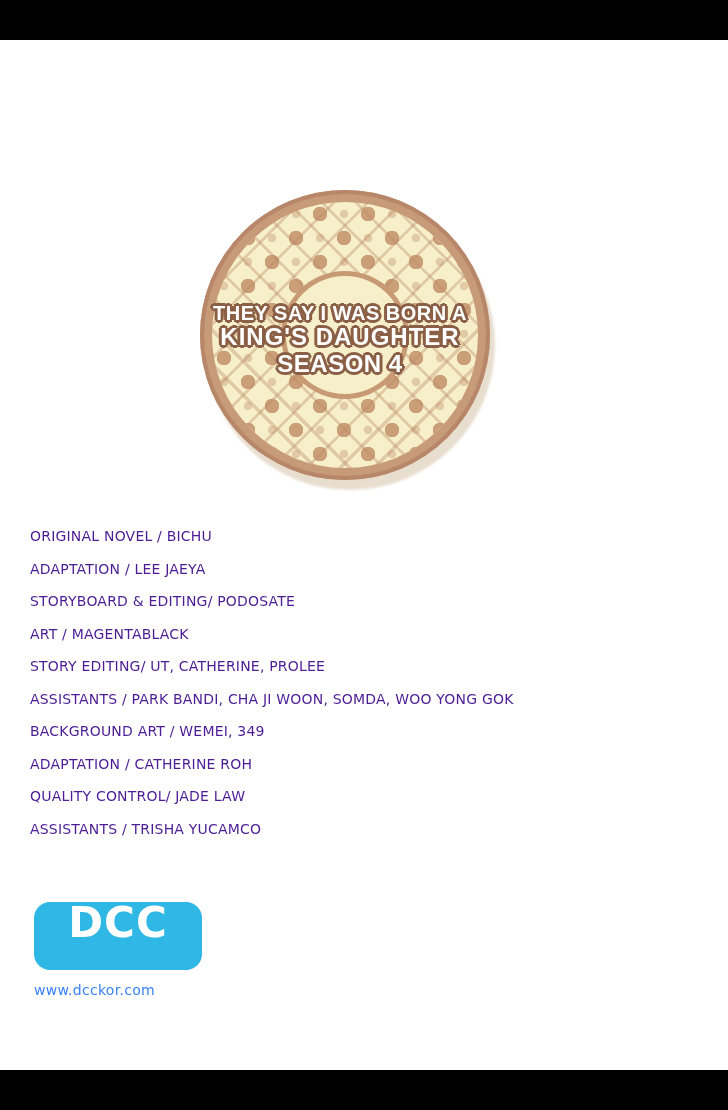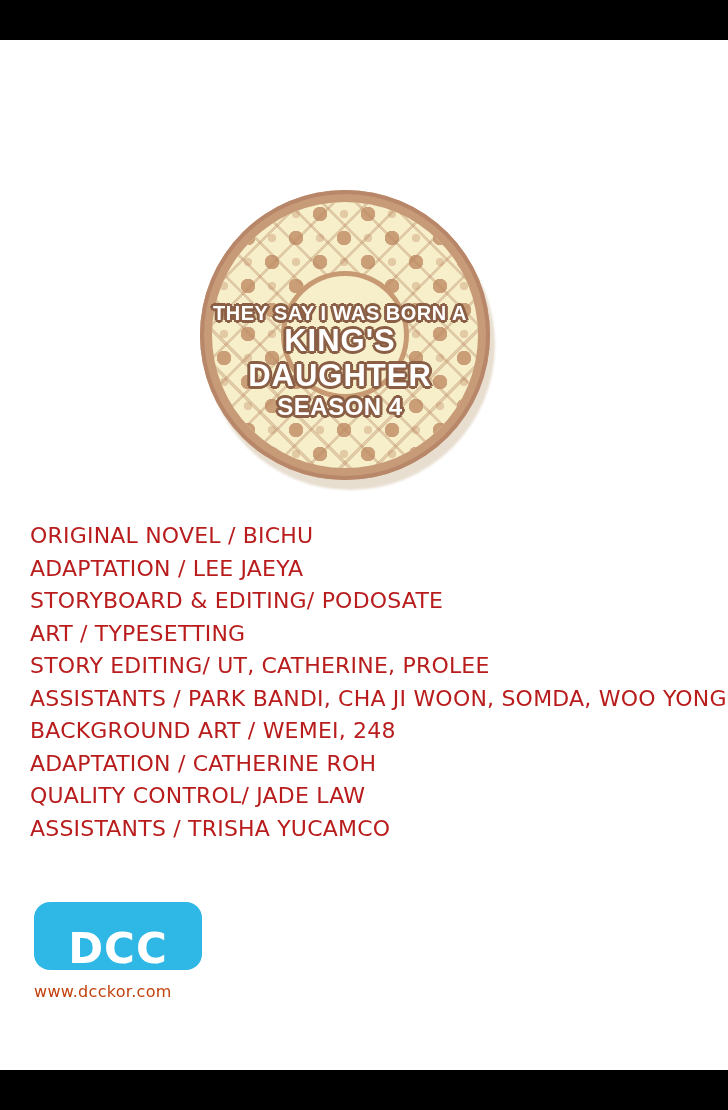--- a/index.html
+++ b/index.html
@@ -109,67 +109,67 @@
     display: block;
     text-shadow:
       -2px -2px 0 #8a5f45, 2px -2px 0 #8a5f45,
       -2px 2px 0 #8a5f45, 2px 2px 0 #8a5f45,
       0 3px 0 #8a5f45, 3px 0 0 #8a5f45,
       -3px 0 0 #8a5f45, 0 -3px 0 #8a5f45;
     letter-spacing: 0.5px;
     line-height: 1.12;
   }
   .title-small { font-size: 20px; font-weight: bold; }
-  .title-big   { font-size: 31px; font-weight: bold; letter-spacing: 1px; }
+  .title-big   { font-size: 24px; font-weight: bold; letter-spacing: 1px; }
   .title-season{ font-size: 24px; font-weight: bold; }
 
   
   .credits {
     position: absolute;
     left: 30px;
     top: 480px;
     width: 670px;
   }
   .credit-line {
     font-family: "DejaVu Sans", sans-serif;
-    font-size: 22px;
+    font-size: 14px;
     line-height: 32.5px;
-    color: #b91c1c;
+    color: #4c1d95;
     letter-spacing: 0.2px;
     white-space: nowrap;
   }
 
   
   .footer {
     position: absolute;
     left: 34px;
     top: 862px;
   }
   .logo-box {
     width: 168px;
     height: 68px;
     border-radius: 16px;
     background: #2fb8e6;
     display: flex;
-    align-items: flex-end;
+    align-items: flex-start;
     justify-content: center;
   }
   .logo-text {
     color: #ffffff;
     font-family: "DejaVu Sans", sans-serif;
     font-size: 42px;
     font-weight: bold;
     letter-spacing: 1px;
     line-height: 1;
   }
   .site-url {
     margin-top: 12px;
-    color: #c2410c;
+    color: #3b82f6;
     font-family: "DejaVu Sans", sans-serif;
-    font-size: 16px;
+    font-size: 14px;
     letter-spacing: 0.3px;
   }
 </style>
 </head>
 <body>
 
 <div class="page">
   <div class="content-sheet">
 
     <div class="emblem-wrap">
@@ -185,24 +185,24 @@
         <span class="title-line title-small">THEY SAY I WAS BORN A</span>
         <span class="title-line title-big">KING'S DAUGHTER</span>
         <span class="title-line title-season">SEASON 4</span>
       </div>
     </div>
 
     <div class="credits">
       <div class="credit-line">ORIGINAL NOVEL / BICHU</div>
       <div class="credit-line">ADAPTATION /  LEE JAEYA</div>
       <div class="credit-line">STORYBOARD &amp; EDITING/ PODOSATE</div>
-      <div class="credit-line">ART / TYPESETTING</div>
+      <div class="credit-line">ART / MAGENTABLACK</div>
       <div class="credit-line">STORY EDITING/ UT, CATHERINE, PROLEE</div>
       <div class="credit-line">ASSISTANTS / PARK BANDI, CHA JI WOON, SOMDA, WOO YONG GOK</div>
-      <div class="credit-line">BACKGROUND ART / WEMEI, 248</div>
+      <div class="credit-line">BACKGROUND ART / WEMEI, 349</div>
       <div class="credit-line">ADAPTATION / CATHERINE ROH</div>
       <div class="credit-line">QUALITY CONTROL/ JADE LAW</div>
       <div class="credit-line">ASSISTANTS / TRISHA YUCAMCO</div>
     </div>
 
     <div class="footer">
       <div class="logo-box">
         <span class="logo-text">DCC</span>
       </div>
       <div class="site-url">www.dcckor.com</div>

